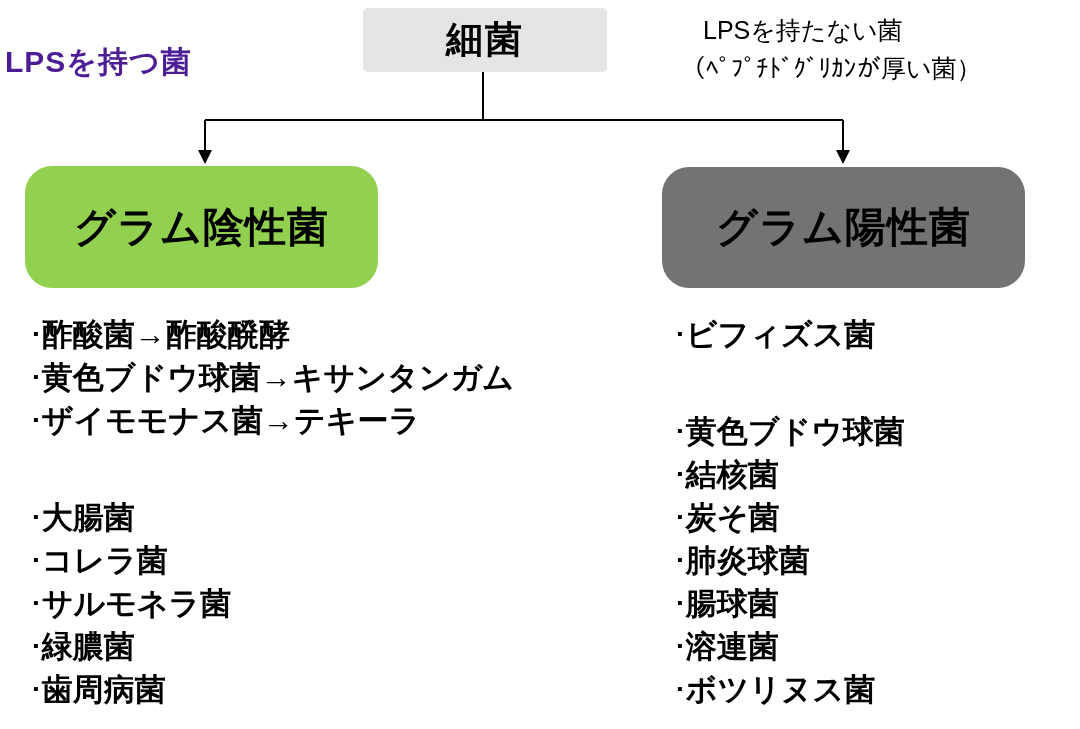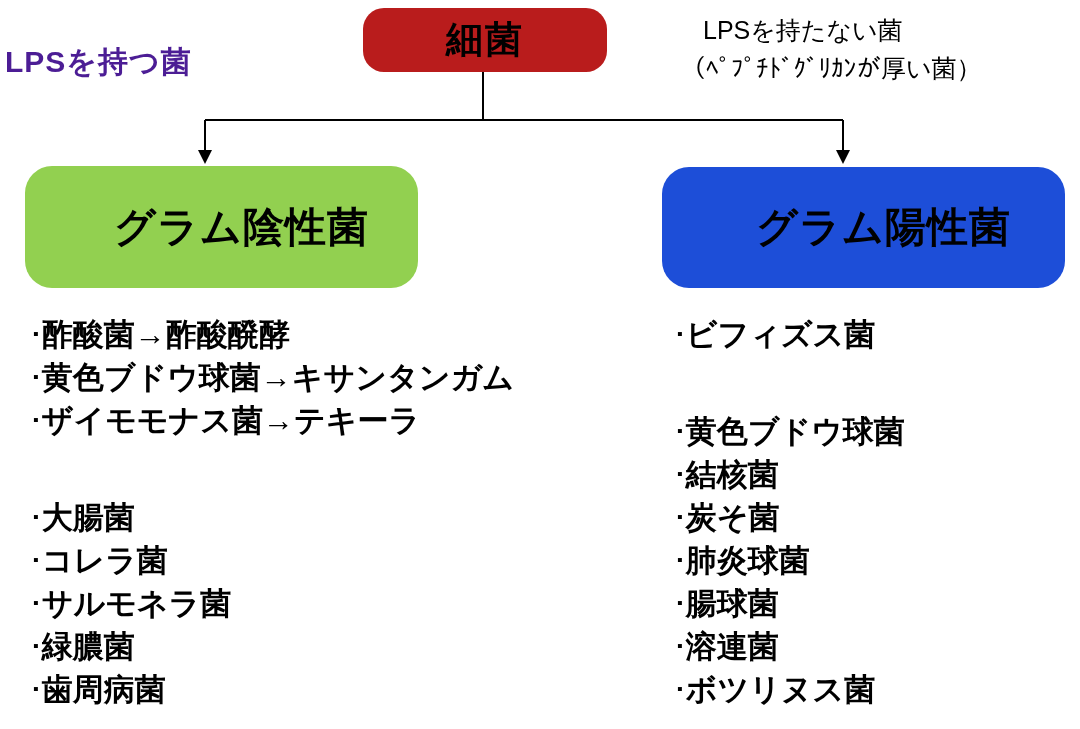--- a/index.html
+++ b/index.html
@@ -31,22 +31,22 @@
     font-weight: 500;
     white-space: nowrap;
   }
   .lps-right-label .line1 { padding-left: 22px; }
   .root-box {
     position: absolute;
     left: 363px;
     top: 8px;
     width: 244px;
     height: 64px;
-    background: #b91c1c;
-    border-radius: 21px;
+    background: #e5e5e5;
+    border-radius: 5px;
     display: flex;
     align-items: center;
     justify-content: center;
     font-size: 37px;
     font-weight: bold;
     letter-spacing: 2px;
   }
   .connectors {
     position: absolute;
     left: 0; top: 0;
@@ -54,35 +54,34 @@
   }
   .branch-box {
     position: absolute;
     display: flex;
     align-items: center;
     justify-content: center;
     font-size: 41px;
     font-weight: bold;
     letter-spacing: 1px;
     border-radius: 27px;
-    padding-left: 40px;
   }
   .branch-box.negative {
     left: 25px;
     top: 166px;
     width: 353px;
     height: 122px;
     background: #92d050;
   }
   .branch-box.positive {
     left: 662px;
     top: 167px;
     width: 363px;
     height: 121px;
-    background: #1d4ed8;
+    background: #737373;
   }
   .bacteria-list {
     position: absolute;
     font-size: 31px;
     font-weight: bold;
     line-height: 42px;
     white-space: nowrap;
   }
   .bacteria-list.left  { left: 33px;  top: 313px; }
   .bacteria-list.right { left: 677px; top: 313px; }

